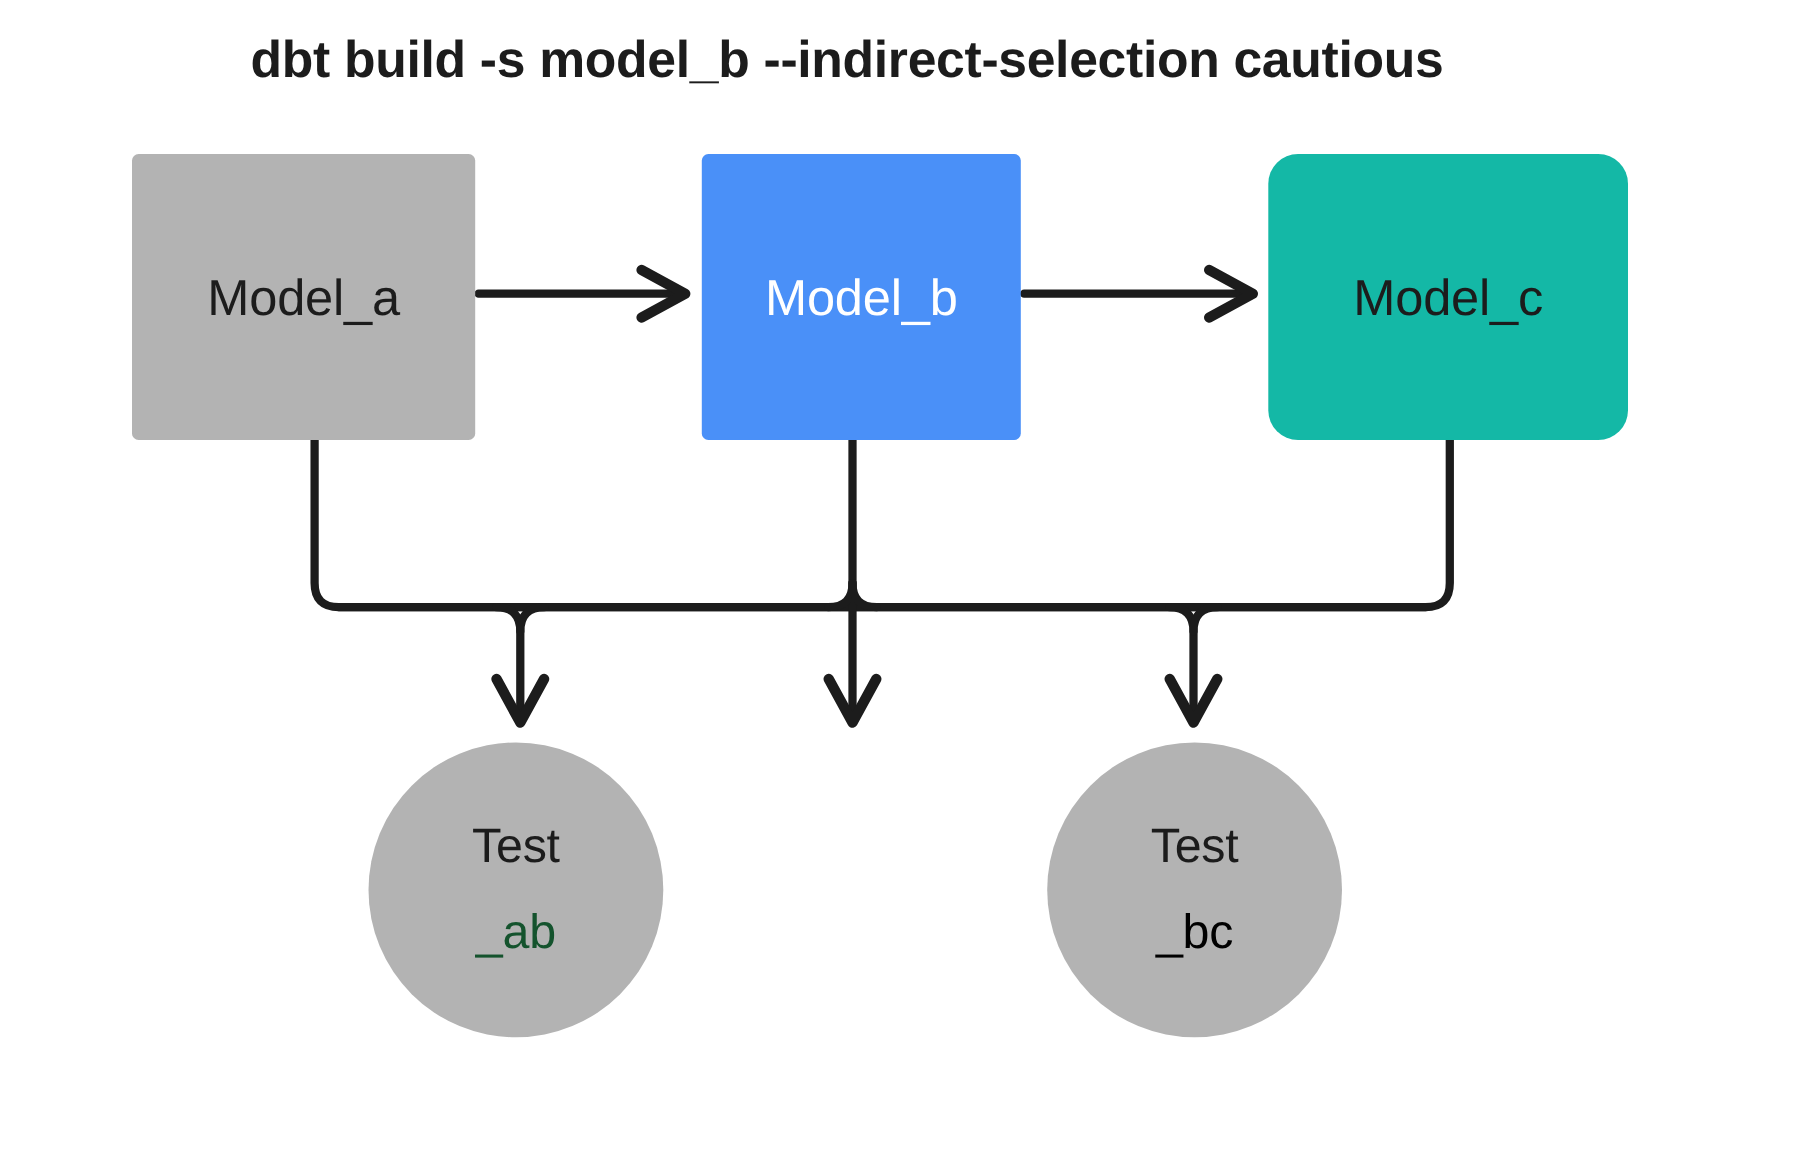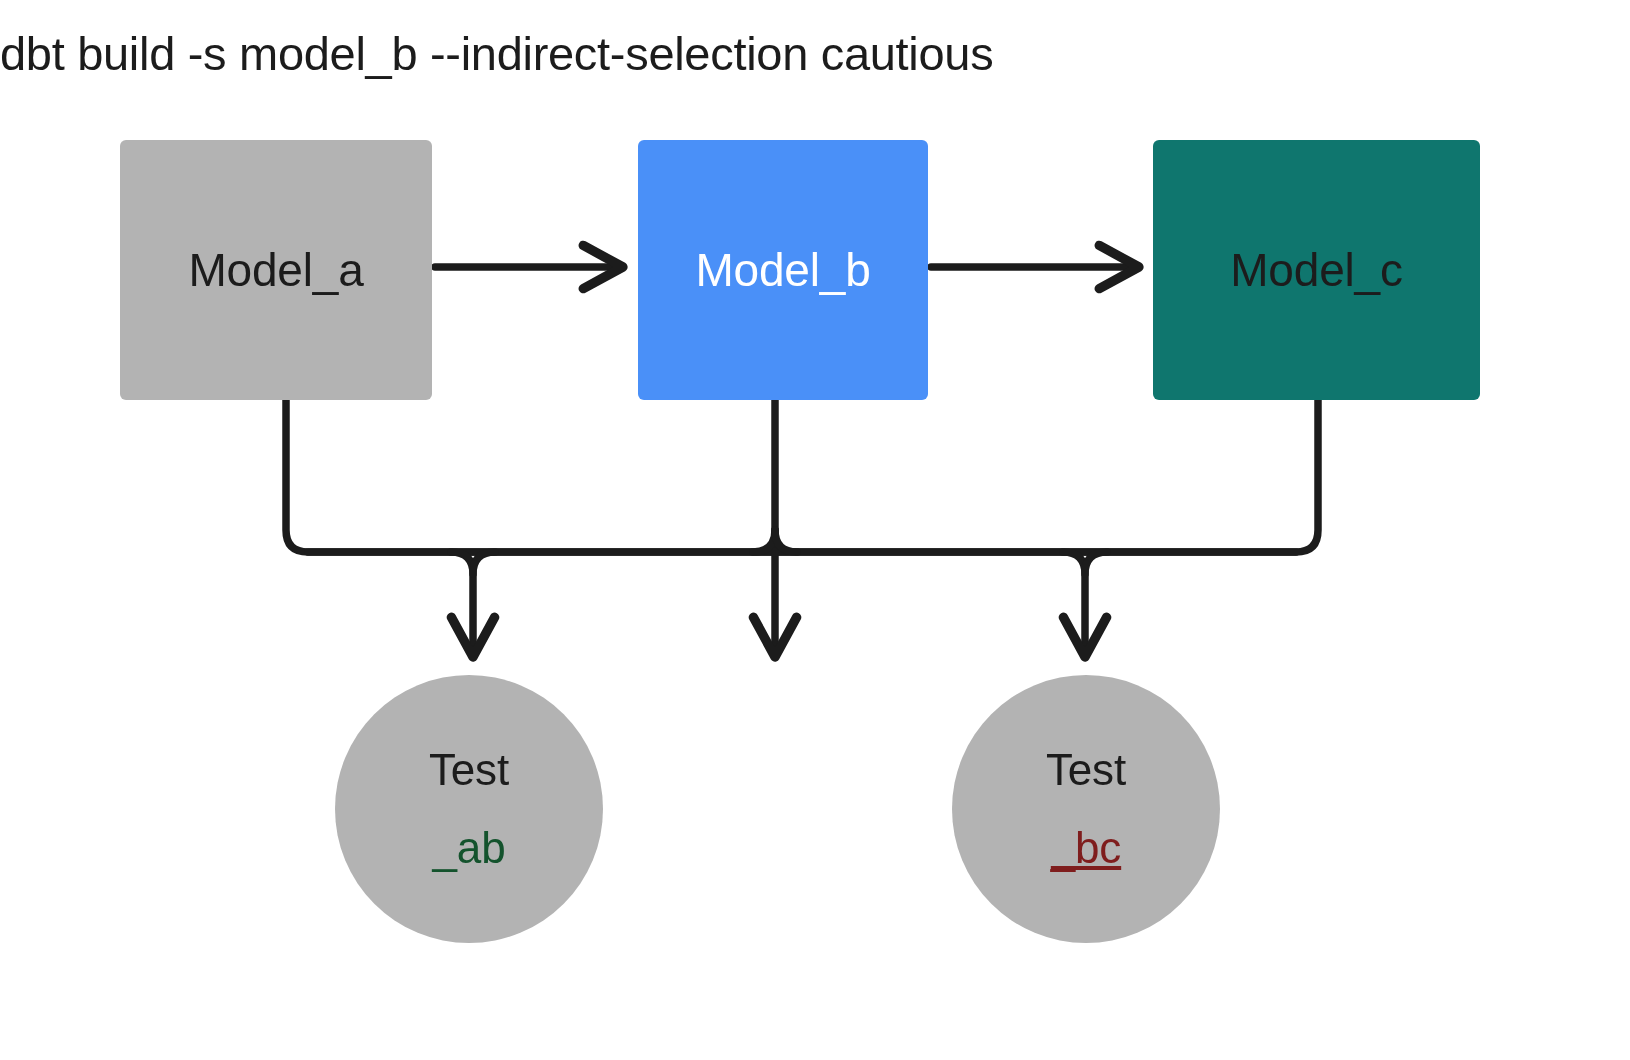--- a/index.html
+++ b/index.html
@@ -19,22 +19,23 @@
     position: relative;
     width: 1630px;
     height: 1060px;
     background: #ffffff;
   }
   #title {
     position: absolute;
     left: 0;
     top: 26px;
     width: 1540px;
+    text-align: center;
     font-size: 47px;
-    font-weight: 400;
+    font-weight: 700;
     color: #1c1c1c;
     letter-spacing: -0.3px;
     white-space: nowrap;
   }
   #edges {
     position: absolute;
     left: 0;
     top: 0;
     width: 1630px;
     height: 1060px;
@@ -119,28 +120,28 @@
   </svg>
 
   <div class="node-box" style="left:120px; top:140px; width:312px; height:260px; background:#b3b3b3;">
     <span class="node-label" style="color:#1c1c1c;">Model_a</span>
   </div>
 
   <div class="node-box" style="left:638px; top:140px; width:290px; height:260px; background:#4a90f8;">
     <span class="node-label" style="color:#ffffff;">Model_b</span>
   </div>
 
-  <div class="node-box" style="left:1153px; top:140px; width:327px; height:260px; background:#0f766e;">
+  <div class="node-box" style="left:1153px; top:140px; width:327px; height:260px; background:#14b8a6;border-radius:27px;">
     <span class="node-label" style="color:#1c1c1c;">Model_c</span>
   </div>
 
   <div class="node-circle" style="left:335px; top:675px; width:268px; height:268px; background:#b3b3b3;">
     <span class="node-label" style="color:#1c1c1c;">Test</span>
     <span class="node-label-2" style="color:#14532d;">_ab</span>
   </div>
 
 
   <div class="node-circle" style="left:952px; top:675px; width:268px; height:268px; background:#b3b3b3;">
     <span class="node-label" style="color:#1c1c1c;">Test</span>
-    <span class="node-label-2" style="color:#7f1d1d;text-decoration:underline;">_bc</span>
+    <span class="node-label-2" style="color:#000000;">_bc</span>
   </div>
 
 </div>
 
 </body></html>

